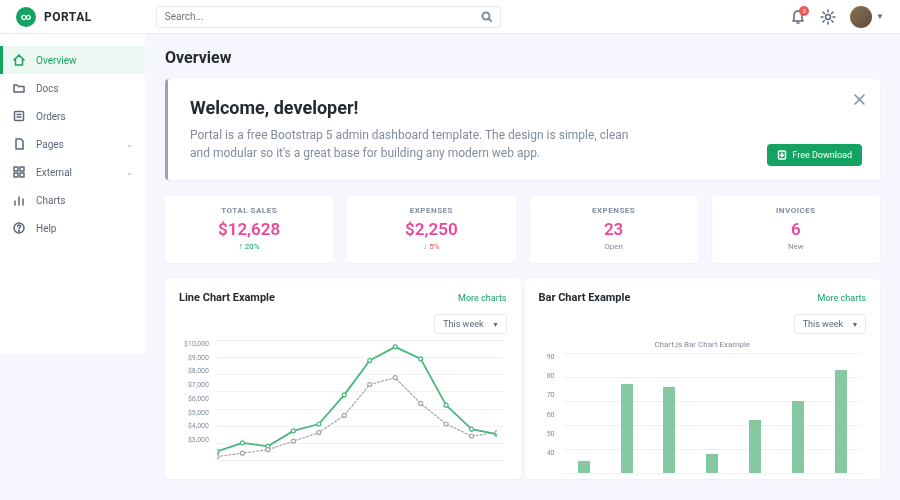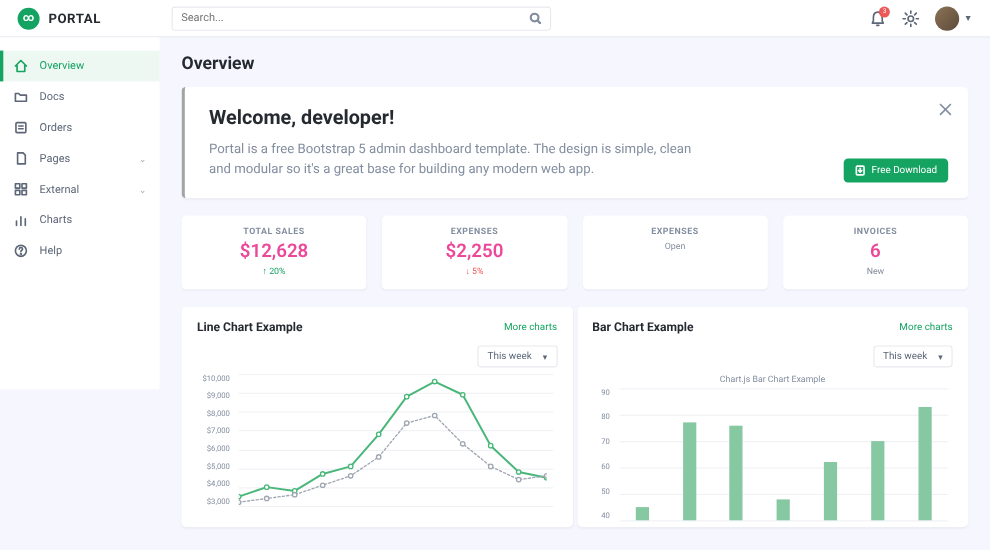--- a/index.html
+++ b/index.html
@@ -37,21 +37,21 @@
 .stat-sub.neutral { color:#828d9f; }
 .charts-row { display:flex; gap:4px; }
 .chart-card { flex:1; background:#fff; border-radius:4px; padding:12px 14px; box-shadow:0 1px 2px rgba(0,0,0,0.04); height:200px; overflow:hidden; }
 .chart-header { display:flex; align-items:center; margin-bottom:10px; }
 .chart-title { font-size:11px; font-weight:700; color:#252930; }
 .more-link { margin-left:auto; font-size:9px; color:#15a362; cursor:pointer; }
 .chart-toolbar { display:flex; justify-content:flex-end; margin-bottom:6px; }
 .period-select { border:1px solid #e7e9ed; border-radius:3px; padding:4px 8px; font-size:9px; color:#5d6778; display:flex; align-items:center; gap:10px; cursor:pointer; }
 .chart-caption { text-align:center; font-size:8px; color:#828d9f; margin-bottom:4px; }
 .chart-area { position:relative; height:120px; }
-.y-axis { position:absolute; left:0; top:0; bottom:0; width:34px; display:flex; flex-direction:column; justify-content:space-between; font-size:7px; color:#828d9f; text-align:right; padding-right:4px; }
+.y-axis { position:absolute; left:0; top:0; bottom:16px; width:34px; display:flex; flex-direction:column; justify-content:space-between; font-size:7px; color:#828d9f; text-align:right; padding-right:4px; }
 .plot { position:absolute; left:38px; right:4px; top:0; bottom:0; }
 .grid-line { position:absolute; left:0; right:0; border-top:1px solid #f0f1f5; }
 .bar { position:absolute; bottom:0; width:12px; background:#86c8a1; }
 svg { stroke-linecap:round; stroke-linejoin:round; fill:none; }
 </style>
 </head>
 <body>
 
 <div class="topbar">
   <div class="logo-badge">∞</div>
@@ -180,20 +180,21 @@
           <div class="stat-value">$12,628</div>
           <div class="stat-sub up">↑ 20%</div>
         </div>
         <div class="stat-card">
           <div class="stat-label">EXPENSES</div>
           <div class="stat-value">$2,250</div>
           <div class="stat-sub down">↓ 5%</div>
         </div>
         <div class="stat-card">
           <div class="stat-label">EXPENSES</div>
+          <div class="stat-value">23</div>
           <div class="stat-sub neutral">Open</div>
         </div>
         <div class="stat-card">
           <div class="stat-label">INVOICES</div>
           <div class="stat-value">6</div>
           <div class="stat-sub neutral">New</div>
         </div>
       </div>
 
     <div class="charts-row">

